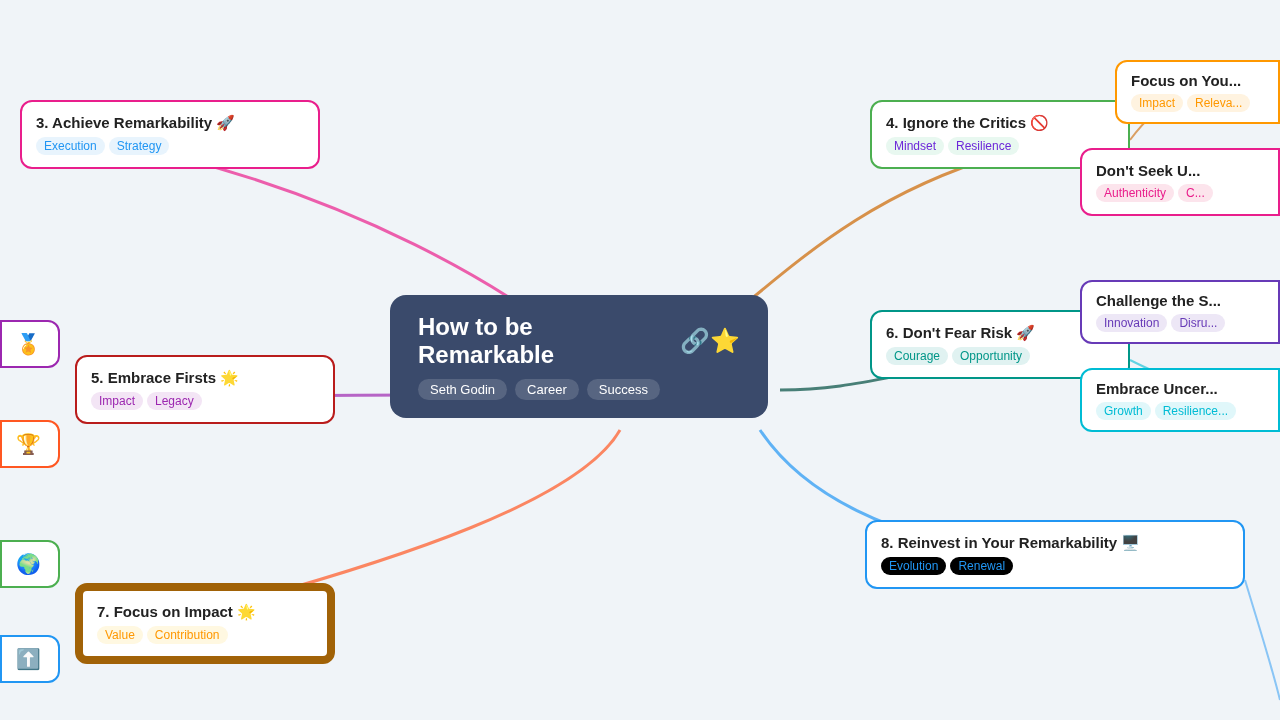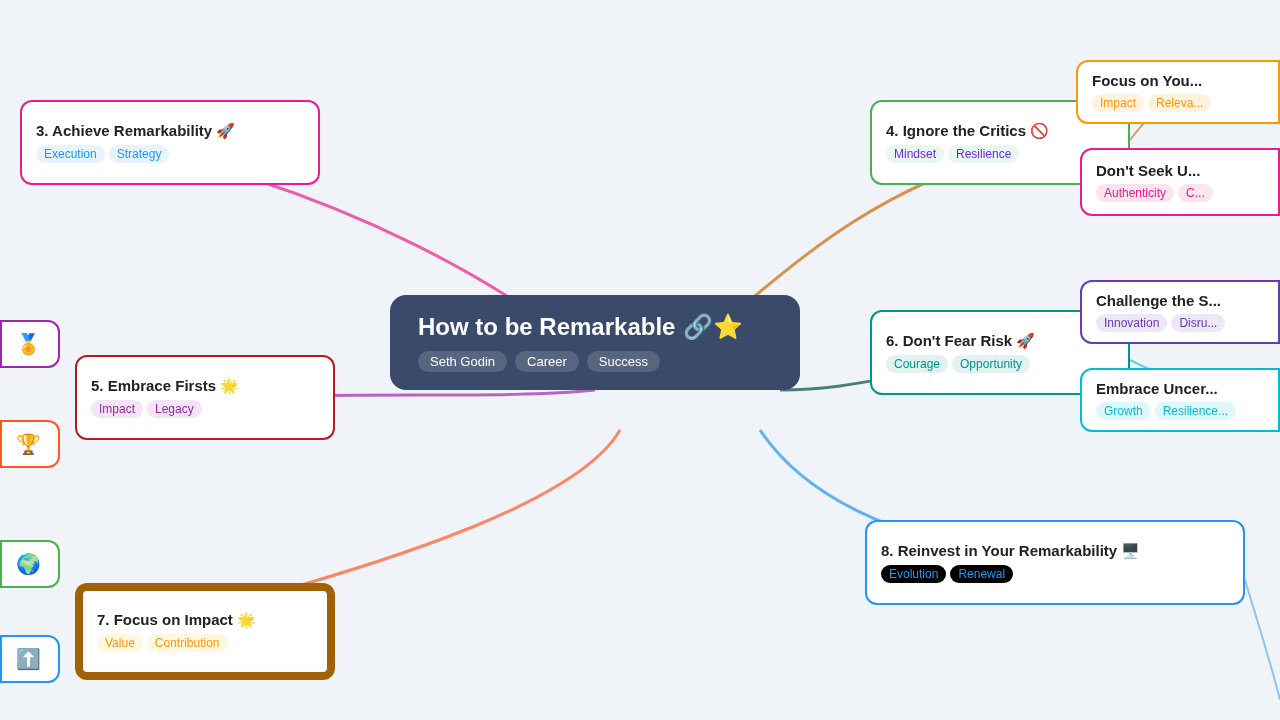--- a/index.html
+++ b/index.html
@@ -24,21 +24,21 @@
       top: 0; left: 0;
       width: 1280px;
       height: 720px;
       pointer-events: none;
       z-index: 0;
     }
 
     .node {
       position: absolute;
       border-radius: 12px;
-      padding: 20px 14px;
+      padding: 12px 14px;
       font-size: 15px;
       font-weight: 600;
       z-index: 2;
       background: white;
     }
 
     .node .tags {
       display: flex;
       flex-wrap: wrap;
       gap: 4px;
@@ -55,21 +55,21 @@
     
     .center-node {
       position: absolute;
       background: #3a4a6b;
       border-radius: 16px;
       padding: 18px 28px;
       color: white;
       z-index: 3;
       left: 390px;
       top: 295px;
-      width: 410px;
+      width: 378px;
     }
     .center-node .title {
       font-size: 24px;
       font-weight: 700;
       color: white;
       display: flex;
       align-items: center;
       gap: 8px;
     }
     .center-node .tags {
@@ -148,21 +148,21 @@
     
     .node-focus-you {
       position: absolute;
       right: 0;
       top: 60px;
       background: white;
       border: 2px solid #ff9800;
       border-radius: 12px 0 0 12px;
       padding: 10px 14px;
       z-index: 2;
-      width: 204px;
+      width: 165px;
     }
     .node-focus-you .title { font-size: 15px; font-weight: 600; color: #222; }
     .node-focus-you .tags { display: flex; gap: 4px; margin-top: 5px; flex-wrap: wrap; }
     .node-focus-you .tag { background: #fff3e0; color: #ff9800; font-size: 12px; font-weight: 500; padding: 2px 8px; border-radius: 10px; }
 
     .node-dont-seek {
       position: absolute;
       right: 0;
       top: 148px;
       background: white;

